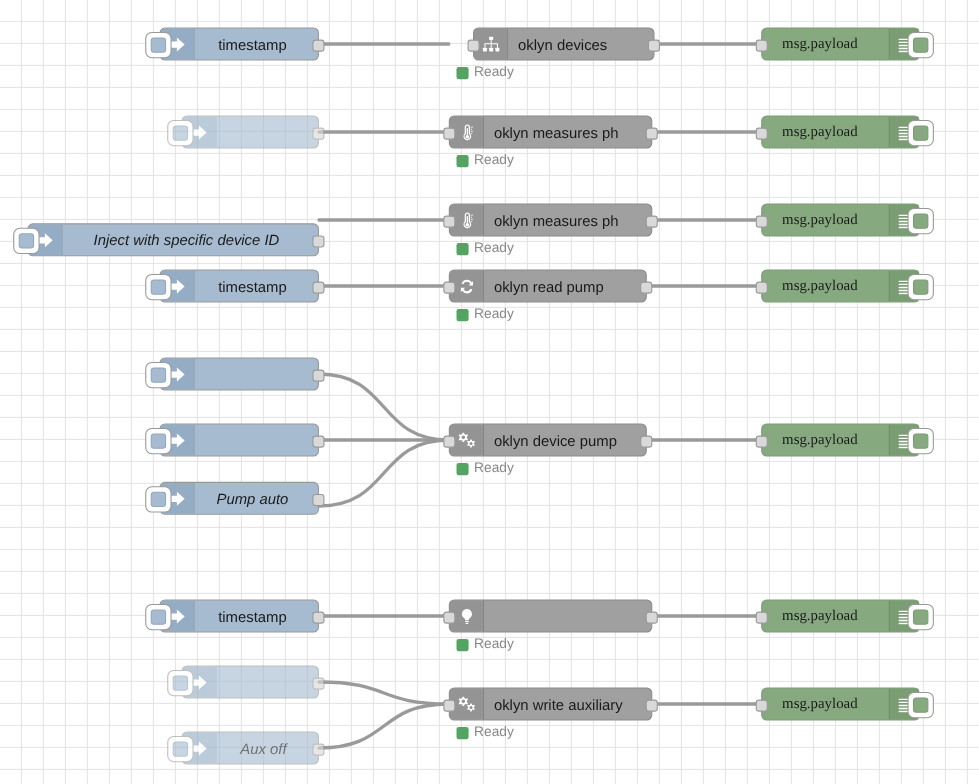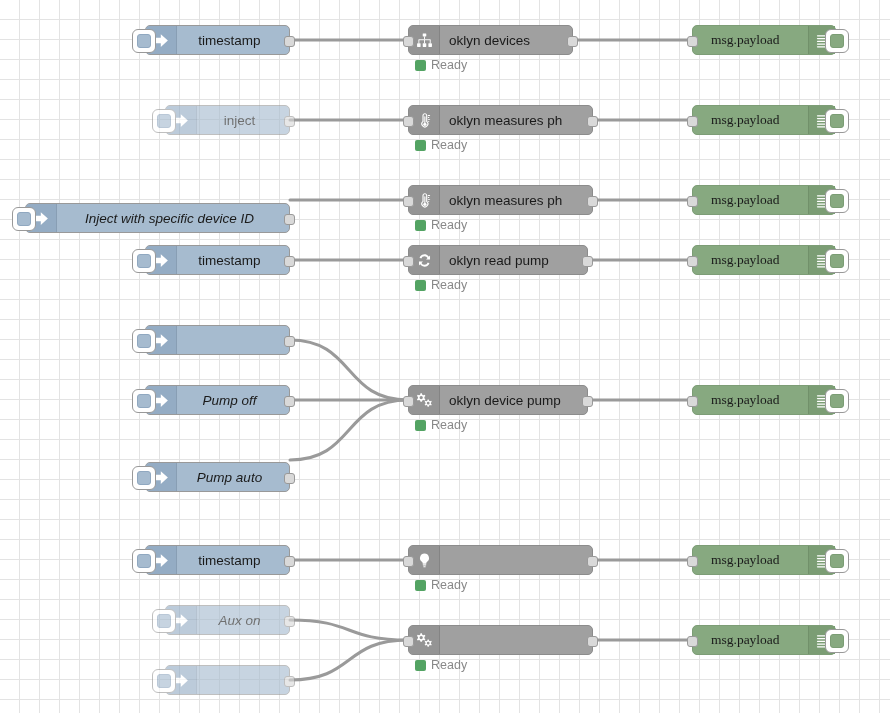--- a/index.html
+++ b/index.html
@@ -157,21 +157,21 @@
     border: 1px solid #999999;
     border-radius: 3px;
   }
   .port.in  { left: -6px; }
   .port.out { right: -6px; }
 
   
   .status {
     position: absolute;
     display: flex;
-    align-items: center;
+    align-items: flex-end;
     font-size: 12.5px;
     color: #888888;
     white-space: nowrap;
   }
   .status .dot {
     width: 11px;
     height: 11px;
     border-radius: 2px;
     background: #53a363;
     margin-right: 5px;
@@ -209,21 +209,21 @@
           <i></i>
         </div>
         <div class="node-icon">
           <svg class="gi" width="17" height="17" viewBox="0 0 24 24">
             <path fill="#fff" d="M3 8h8V3l10 9-10 9v-5H3z"></path>
           </svg>
         </div>
         <div class="node-label">timestamp</div>
         <div class="port out"></div>
       </div>
-      <div class="node oklyn" style="left: 408px; top: 25px; width: 165px; justify-content: flex-end;">
+      <div class="node oklyn" style="left: 430px; top: 25px; width: 165px; justify-content: flex-end;">
         <div class="port in"></div>
         <div class="node-icon">
           <svg class="gi" width="17" height="17" viewBox="0 0 24 24">
             <g fill="#fff">
               <rect x="9.5" y="2" width="5" height="4.2" rx="0.6"></rect>
               <rect x="1.5" y="16" width="5" height="5" rx="0.6"></rect>
               <rect x="9.5" y="16" width="5" height="5" rx="0.6"></rect>
               <rect x="17.5" y="16" width="5" height="5" rx="0.6"></rect>
               <rect x="11.4" y="6.2" width="1.3" height="4.1"></rect>
               <rect x="3.7" y="10.3" width="16.7" height="1.3"></rect>
@@ -260,21 +260,20 @@
       </div>
       <div class="node inject faded" style="left: 165px; top: 105px; width: 125px;">
         <div class="inject-btn">
           <i></i>
         </div>
         <div class="node-icon">
           <svg class="gi" width="17" height="17" viewBox="0 0 24 24">
             <path fill="#fff" d="M3 8h8V3l10 9-10 9v-5H3z"></path>
           </svg>
         </div>
-        <div class="node-label">inject</div>
         <div class="port out"></div>
       </div>
       <div class="node oklyn" style="left: 408px; top: 105px; width: 185px;">
         <div class="port in"></div>
         <div class="node-icon">
           <svg class="gi" width="17" height="17" viewBox="0 0 24 24">
             <g fill="#fff">
               <path d="M12.5 1.6c-1.9 0-3.4 1.5-3.4 3.4v8.1a5 5 0 1 0 6.8 0V5c0-1.9-1.5-3.4-3.4-3.4zm0 1.6c1 0 1.8.8 1.8 1.8v8.9l.4.3a3.4 3.4 0 1 1-4.4 0l.4-.3V5c0-1 .8-1.8 1.8-1.8z"></path>
               <rect x="11.7" y="6" width="1.6" height="10" rx="0.8"></rect>
               <circle cx="12.5" cy="17.4" r="2.3"></circle>
@@ -422,24 +421,23 @@
       </div>
       <div class="node inject named" style="left: 145px; top: 385px; width: 145px;">
         <div class="inject-btn">
           <i></i>
         </div>
         <div class="node-icon">
           <svg class="gi" width="17" height="17" viewBox="0 0 24 24">
             <path fill="#fff" d="M3 8h8V3l10 9-10 9v-5H3z"></path>
           </svg>
         </div>
-        <div class="node-label">Pump off</div>
-        <div class="port out"></div>
-      </div>
-      <div class="node inject named" style="left: 145px; top: 462px; width: 145px;">
+        <div class="port out"></div>
+      </div>
+      <div class="node inject named" style="left: 145px; top: 438px; width: 145px;">
         <div class="inject-btn">
           <i></i>
         </div>
         <div class="node-icon">
           <svg class="gi" width="17" height="17" viewBox="0 0 24 24">
             <path fill="#fff" d="M3 8h8V3l10 9-10 9v-5H3z"></path>
           </svg>
         </div>
         <div class="node-label">Pump auto</div>
         <div class="port out"></div>
@@ -528,44 +526,45 @@
       </div>
       <div class="node inject faded named" style="left: 165px; top: 605px; width: 125px;">
         <div class="inject-btn">
           <i></i>
         </div>
         <div class="node-icon">
           <svg class="gi" width="17" height="17" viewBox="0 0 24 24">
             <path fill="#fff" d="M3 8h8V3l10 9-10 9v-5H3z"></path>
           </svg>
         </div>
-        <div class="node-label">Aux on</div>
         <div class="port out"></div>
       </div>
       <div class="node inject faded named" style="left: 165px; top: 665px; width: 125px;">
         <div class="inject-btn">
           <i></i>
         </div>
         <div class="node-icon">
           <svg class="gi" width="17" height="17" viewBox="0 0 24 24">
             <path fill="#fff" d="M3 8h8V3l10 9-10 9v-5H3z"></path>
           </svg>
         </div>
+        <div class="node-label">Aux off</div>
         <div class="port out"></div>
       </div>
       <div class="node oklyn" style="left: 408px; top: 625px; width: 185px;">
         <div class="port in"></div>
         <div class="node-icon">
           <svg class="gi" width="18" height="18" viewBox="0 0 24 24">
             <g fill="#fff">
               <path d="M9.2 3.1l.5 1.9c.5.15.97.37 1.39.65l1.86-.66.95 1.64-1.4 1.35c.05.26.08.53.08.8s-.03.54-.08.8l1.4 1.35-.95 1.64-1.86-.66c-.42.28-.89.5-1.39.65l-.5 1.9H7.3l-.5-1.9c-.5-.15-.97-.37-1.39-.65l-1.86.66-.95-1.64 1.4-1.35a4.8 4.8 0 0 1 0-1.6L2.6 6.63l.95-1.64 1.86.66c.42-.28.89-.5 1.39-.65l.5-1.9h1.9zm-.95 3.5a2.2 2.2 0 1 0 0 4.4 2.2 2.2 0 0 0 0-4.4z"></path>
               <path d="M18.4 11.4l.42 1.6c.42.13.81.31 1.16.55l1.56-.55.8 1.38-1.18 1.13c.04.22.07.45.07.67s-.03.45-.07.67l1.18 1.13-.8 1.38-1.56-.55c-.35.24-.74.42-1.16.55l-.42 1.6h-1.6l-.42-1.6a4 4 0 0 1-1.16-.55l-1.56.55-.8-1.38 1.18-1.13a4 4 0 0 1 0-1.34l-1.18-1.13.8-1.38 1.56.55c.35-.24.74-.42 1.16-.55l.42-1.6h1.6zm-.8 2.95a1.85 1.85 0 1 0 0 3.7 1.85 1.85 0 0 0 0-3.7z"></path>
             </g>
           </svg>
         </div>
+        <div class="node-label">oklyn write auxiliary</div>
         <div class="port out"></div>
       </div>
       <div class="status" style="left: 415px; top: 658px;">
         <span class="dot"></span>
         <span>Ready</span>
       </div>
       <div class="node debug" style="left: 692px; top: 625px; width: 144px;">
         <div class="port in"></div>
         <div class="node-label">msg.payload</div>
         <div class="debug-icon">

